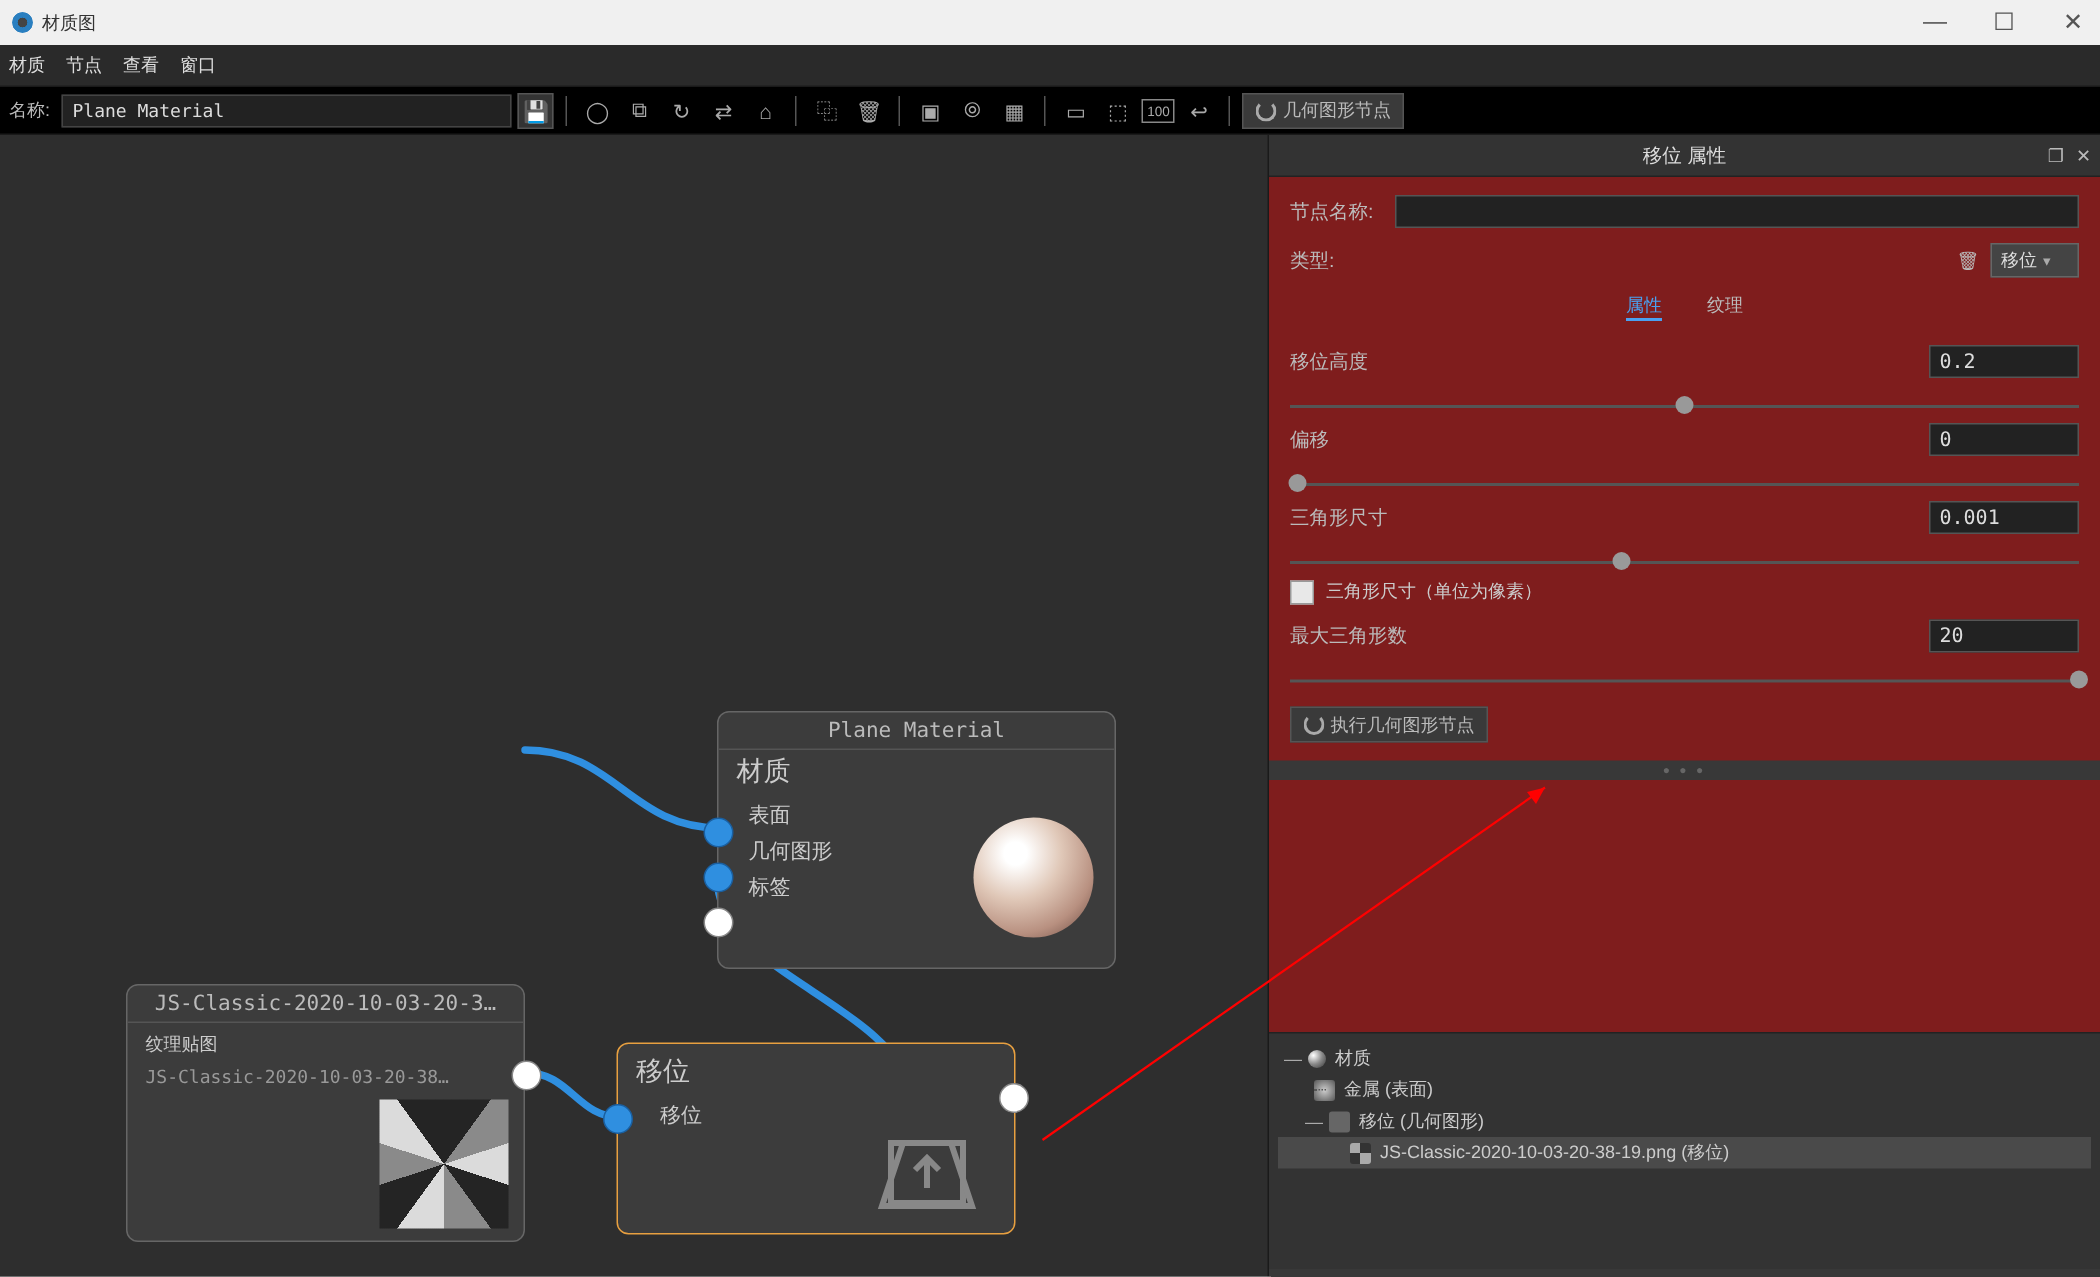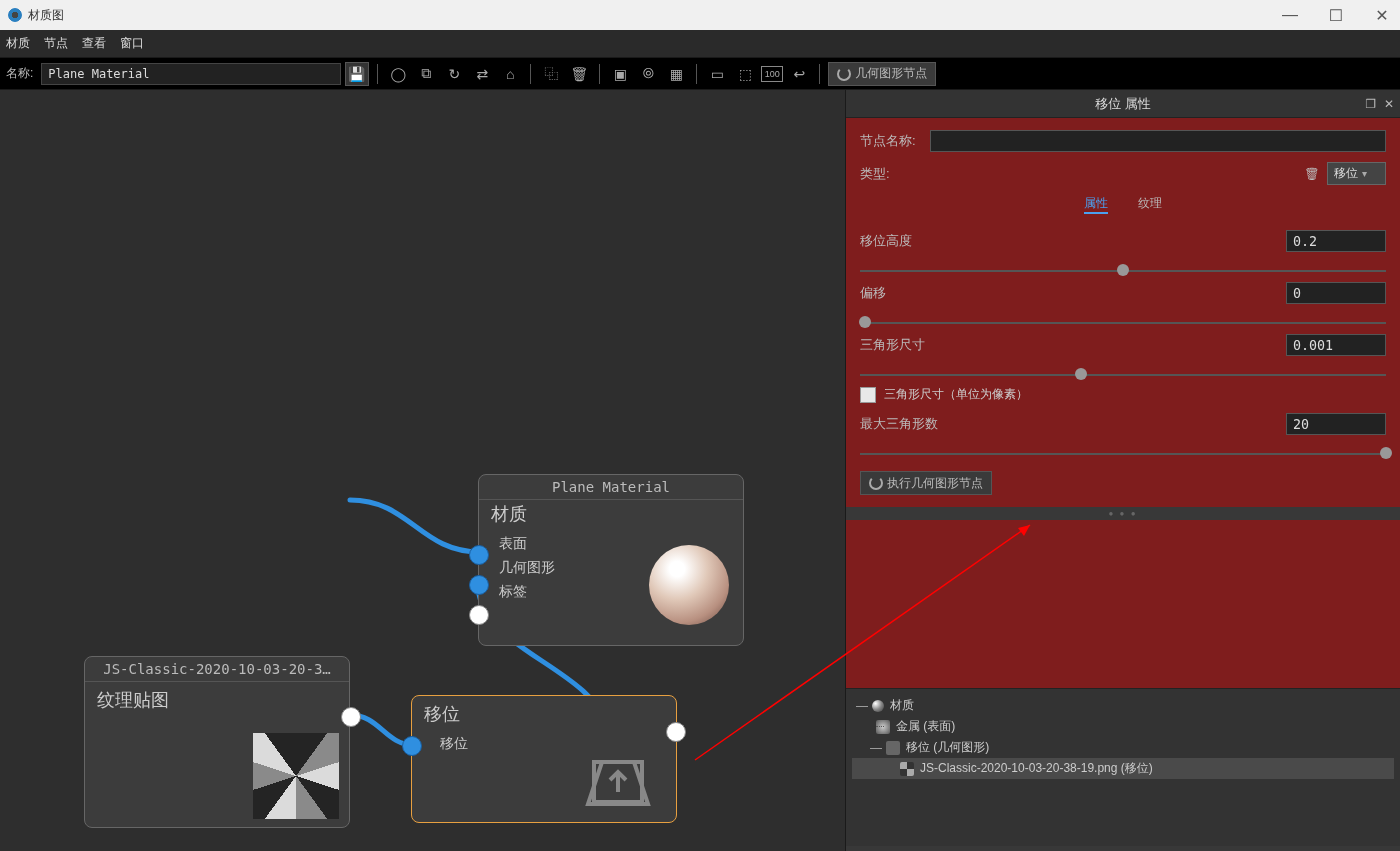--- a/index.html
+++ b/index.html
@@ -122,21 +122,22 @@
       </svg>
 
       <svg class="arrow" style="left:0;top:0;" width="1100" height="770">
         <line x1="695" y1="670" x2="1030" y2="435" stroke="#f00" stroke-width="1.5"></line>
         <polygon points="1030,435 1018,438 1024,446" fill="#f00"></polygon>
       </svg>
 
 
       <div class="node" style="left:84px; top:566px; width:266px; height:172px;">
         <div class="node-header">JS-Classic-2020-10-03-20-3…</div>
-        <div class="node-title" style="font-size:18px;">纹理贴图</div>
+        <div class="node-title" style="font-size:12px;">纹理贴图</div>
+        <div class="node-sub">JS-Classic-2020-10-03-20-38…</div>
         <div class="preview" style="right:10px; bottom:8px; width:86px; height:86px; background: repeating-conic-gradient(#333 0 10%, #888 10% 20%, #ccc 20% 30%); filter:contrast(1.2);"></div>
         <div class="port" style="right:-12px; top:50px;"></div>
       </div>
 
       <div class="node" style="left:478px; top:384px; width:266px; height:172px;">
         <div class="node-header">Plane Material</div>
         <div class="node-title" style="padding-top:2px;">材质</div>
         <div class="node-row" style="padding-left:20px;">表面</div>
         <div class="node-row" style="padding-left:20px;">几何图形</div>
         <div class="node-row" style="padding-left:20px;">标签</div>

